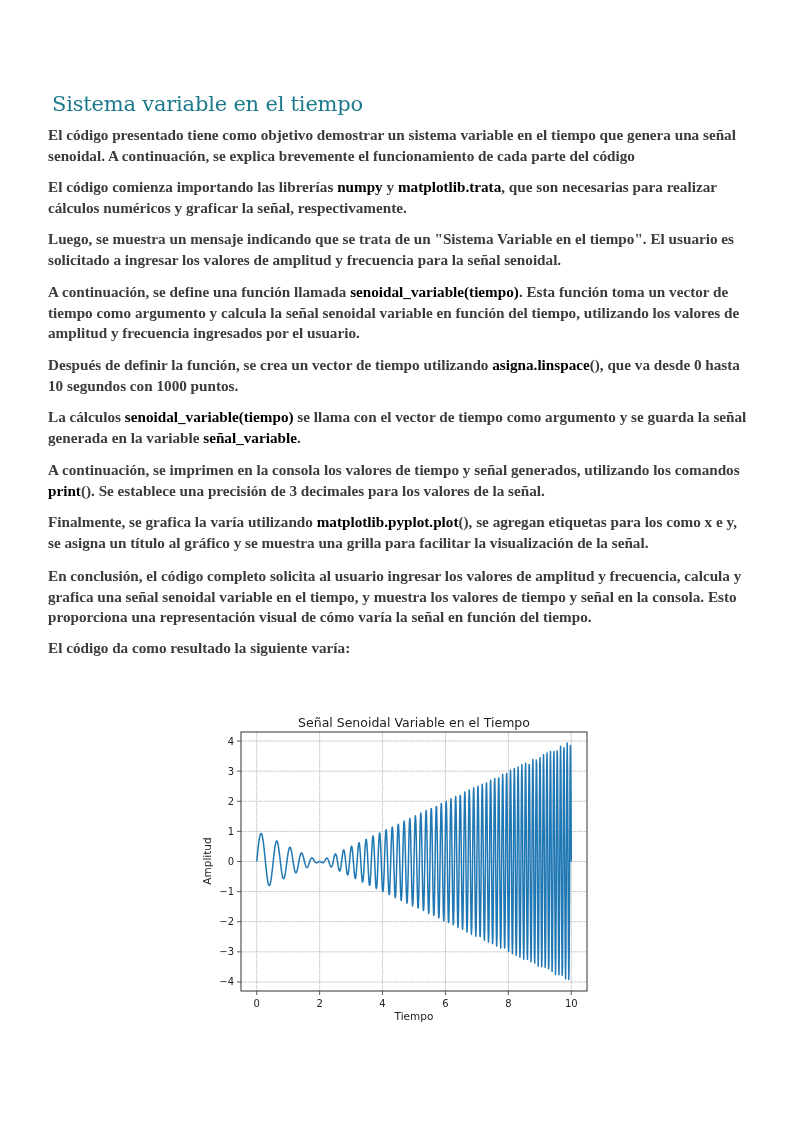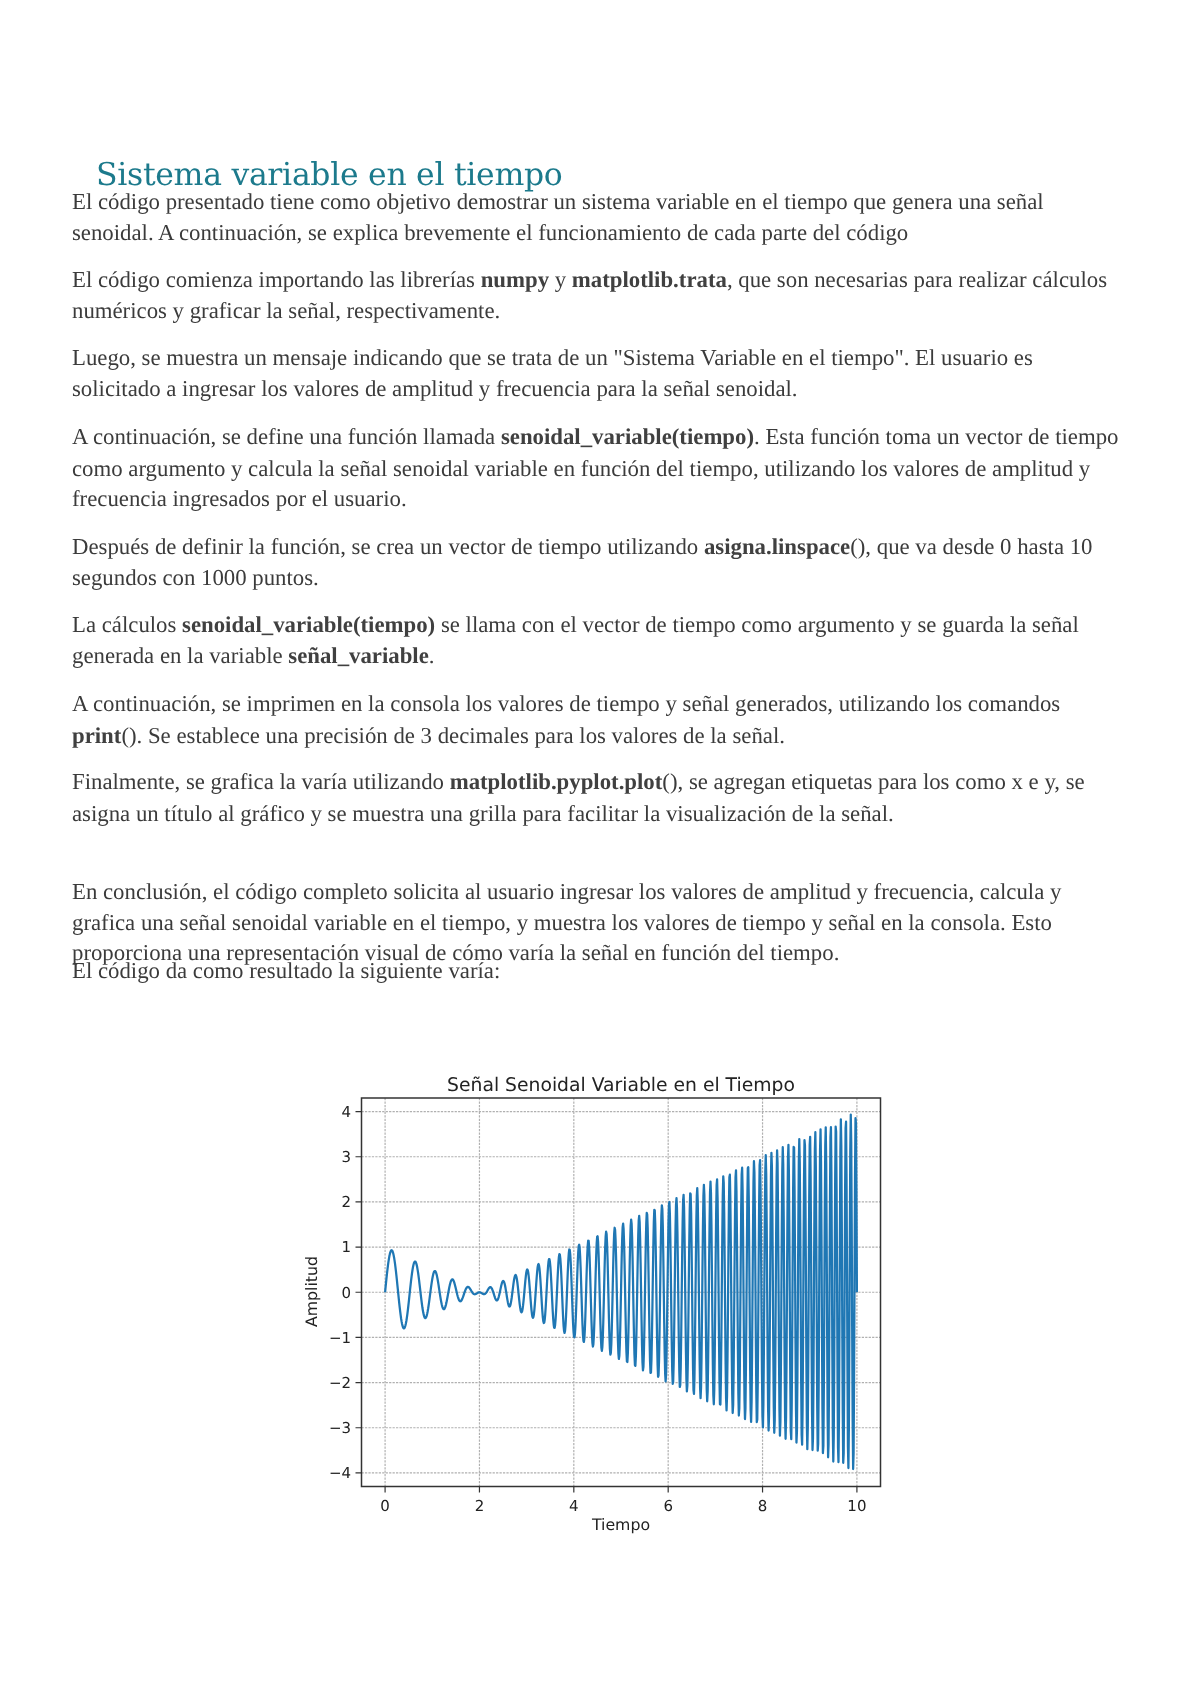--- a/index.html
+++ b/index.html
@@ -1,45 +1,45 @@
 <!DOCTYPE html>
 <html><head>
   <meta charset="utf-8">
   <style>
     html, body { margin: 0; padding: 0; background: #ffffff; }
     body { width: 793px; height: 1123px; position: relative; overflow: hidden; }
     .page { position: absolute; left: 48px; top: 0; width: 700px; }
     .heading {
       position: absolute; left: 0; top: 88px;
       font-family: "DejaVu Serif", serif; font-size: 21px; color: #1c7a8c;
-      font-weight: normal; margin: 16px; letter-spacing: -0.2px; text-align: center;
+      font-weight: normal; margin: 4px; letter-spacing: -0.2px; text-align: center;
     }
     .para {
       position: absolute; left: 0; width: 700px;
       font-family: "Liberation Serif", serif; font-size: 15.2px; line-height: 20.5px;
-      color: #3b3b3b; margin: 0;
+      color: #3b3b3b; margin: 0; font-weight: bold;
     }
-    .para b { color: #404040; }
+    .para b { color: #000000; }
     .chart-wrap { position: absolute; left: 195px; top: 708px; width: 410px; height: 330px; text-decoration: underline; }
     svg text { font-family: "DejaVu Sans", sans-serif; fill: #222; }
   </style>
 </head>
 <body>
 
 <div class="page">
   <h1 class="heading" style="color: rgb(28, 122, 140);">Sistema variable en el tiempo</h1>
   <p class="para" style="top:125px"><span>El código presentado tiene como objetivo demostrar un sistema variable en el tiempo que genera una señal senoidal. A continuación, se explica brevemente el funcionamiento de cada parte del código</span></p>
   <p class="para" style="top:177px"><span>El código comienza importando las librerías </span><b>numpy</b><span> y </span><b>matplotlib.trata</b><span>, que son necesarias para realizar cálculos numéricos y graficar la señal, respectivamente.</span></p>
   <p class="para" style="top:229px"><span>Luego, se muestra un mensaje indicando que se trata de un "Sistema Variable en el tiempo". El usuario es solicitado a ingresar los valores de amplitud y frecuencia para la señal senoidal.</span></p>
   <p class="para" style="top:282px"><span>A continuación, se define una función llamada </span><b>senoidal_variable(tiempo)</b><span>. Esta función toma un vector de tiempo como argumento y calcula la señal senoidal variable en función del tiempo, utilizando los valores de amplitud y frecuencia ingresados por el usuario.</span></p>
   <p class="para" style="top:355px"><span>Después de definir la función, se crea un vector de tiempo utilizando </span><b>asigna.linspace</b><span>(), que va desde 0 hasta 10 segundos con 1000 puntos.</span></p>
   <p class="para" style="top:407px"><span>La cálculos </span><b>senoidal_variable(tiempo)</b><span> se llama con el vector de tiempo como argumento y se guarda la señal generada en la variable </span><b>señal_variable</b><span>.</span></p>
   <p class="para" style="top:460px"><span>A continuación, se imprimen en la consola los valores de tiempo y señal generados, utilizando los comandos </span><b>print</b><span>(). Se establece una precisión de 3 decimales para los valores de la señal.</span></p>
   <p class="para" style="top:512px"><span>Finalmente, se grafica la varía utilizando </span><b>matplotlib.pyplot.plot</b><span>(), se agregan etiquetas para los como x e y, se asigna un título al gráfico y se muestra una grilla para facilitar la visualización de la señal.</span></p>
-  <p class="para" style="top:585px"><span>En conclusión, el código completo solicita al usuario ingresar los valores de amplitud y frecuencia, calcula y grafica una señal senoidal variable en el tiempo, y muestra los valores de tiempo y señal en la consola. Esto proporciona una representación visual de cómo varía la señal en función del tiempo.</span></p>
+  <p class="para" style="top:566px"><span>En conclusión, el código completo solicita al usuario ingresar los valores de amplitud y frecuencia, calcula y grafica una señal senoidal variable en el tiempo, y muestra los valores de tiempo y señal en la consola. Esto proporciona una representación visual de cómo varía la señal en función del tiempo.</span></p>
   <p class="para" style="top:638px"><span>El código da como resultado la siguiente varía:</span></p>
 </div>
 
 <div class="chart-wrap">
   <svg id="chart" width="410" height="330">
     <text id="chart-title" x="219" y="19" font-size="12.5" text-anchor="middle">Señal Senoidal Variable en el Tiempo</text>
     <g id="grid">
         <line x1="61.72727272727273" x2="61.72727272727273" y1="24" y2="283" stroke="#b0b0b0" stroke-width="0.8" stroke-dasharray="1.5,0.8"></line>
         <line x1="124.63636363636364" x2="124.63636363636364" y1="24" y2="283" stroke="#b0b0b0" stroke-width="0.8" stroke-dasharray="1.5,0.8"></line>
         <line x1="187.54545454545456" x2="187.54545454545456" y1="24" y2="283" stroke="#b0b0b0" stroke-width="0.8" stroke-dasharray="1.5,0.8"></line>

